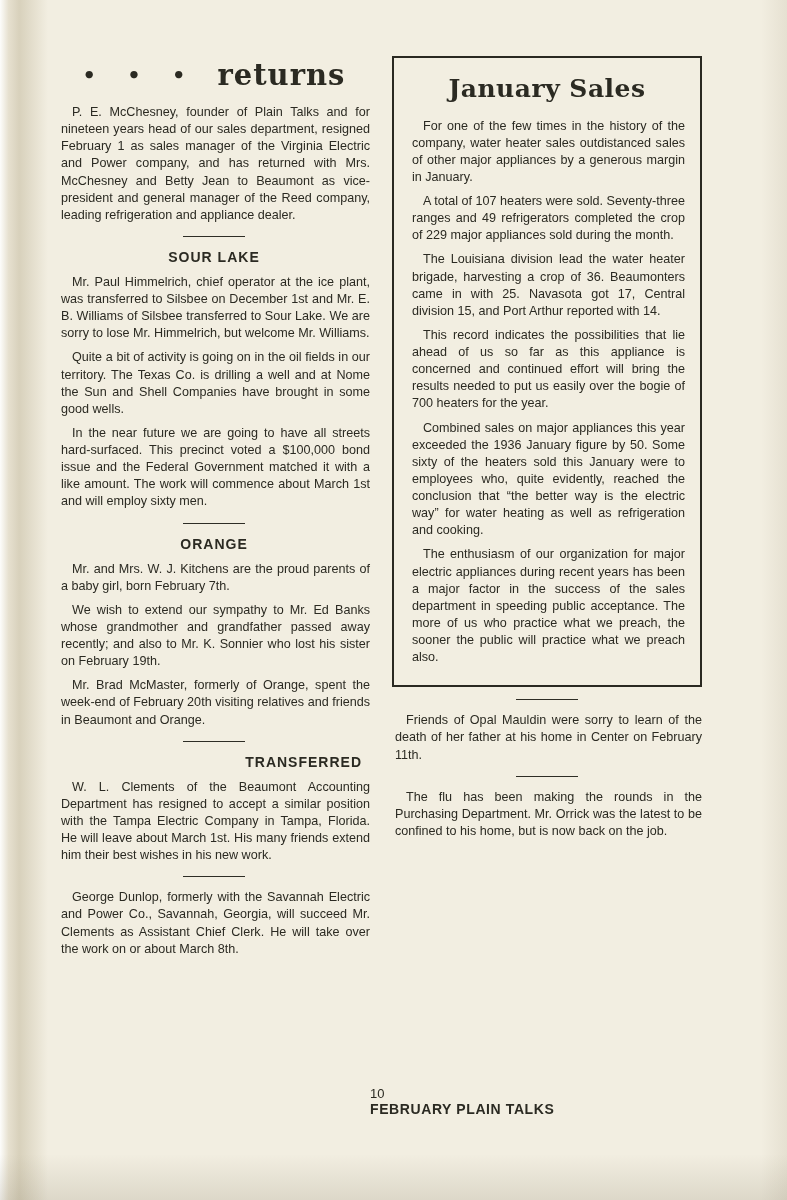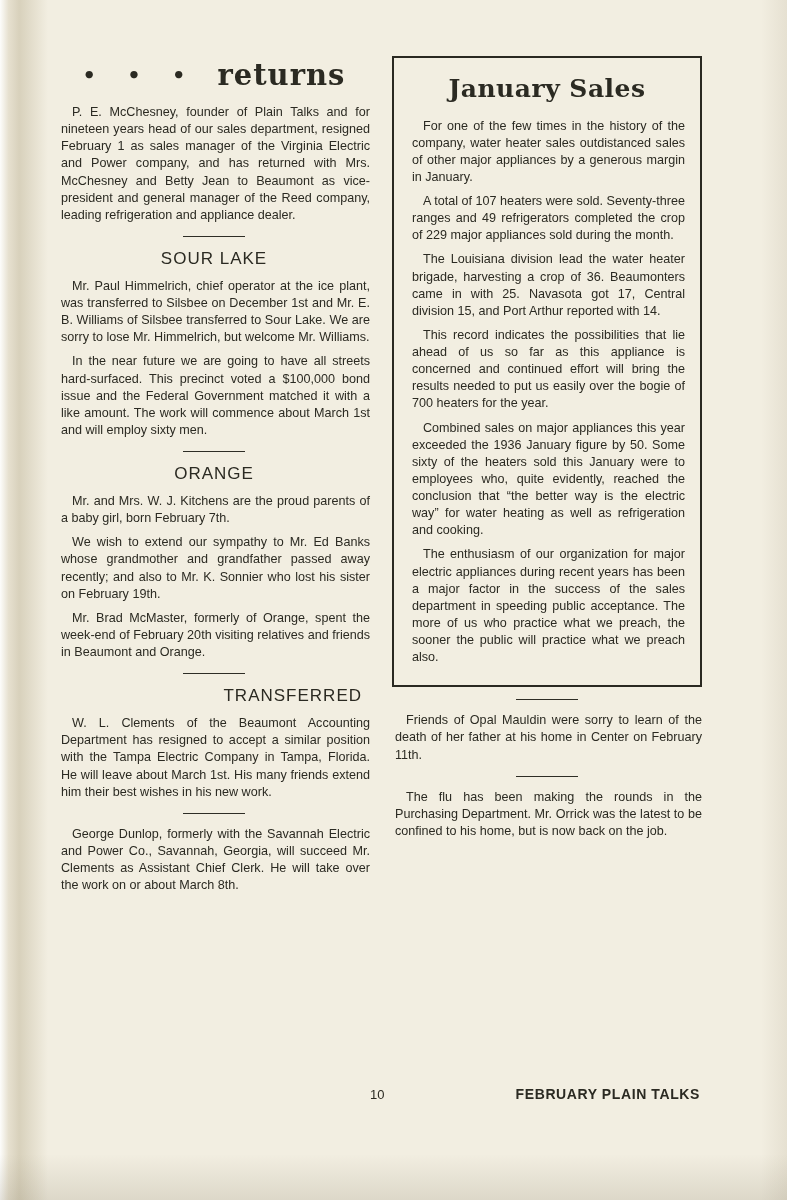--- a/index.html
+++ b/index.html
@@ -67,22 +67,22 @@
 
   .hr {
     width: 62px;
     height: 0;
     border-top: 1.6px solid #2e2d25;
     margin: 12px auto 12px auto;
   }
 
   .section-head {
     margin: 2px 0 9px 0;
-    font-size: 17px;
-    font-weight: normal;
+    font-size: 14px;
+    font-weight: bold;
     letter-spacing: 1px;
     text-align: center;
   }
   .section-head.align-right { text-align: right; padding-right: 8px; }
 
   .sales-box {
     border: 2px solid #2a2921;
     padding: 14px 15px 12px 15px;
   }
   .sales-title {
@@ -98,20 +98,21 @@
   .note { margin-top: 2px; }
 
   .footer {
     position: absolute;
     top: 1086px;
     left: 58px;
     right: 87px;
     display: flex;
     justify-content: space-between;
     align-items: baseline;
+    flex-direction: column;
   }
   .footer .pageno { margin-left: 312px; font-size: 13px; }
   .footer .pub    { font-weight: bold; font-size: 14px; letter-spacing: 0.6px; }
 </style>
 </head>
 <body>
 
 <div class="page">
   <div class="edge-left"></div>
   <div class="edge-right"></div>
@@ -124,20 +125,21 @@
       <div class="returns-head">
         <span class="returns-dots">•  •  •</span>
         <span class="returns-title">returns</span>
       </div>
       <p>P. E. McChesney, founder of Plain Talks and for nineteen years head of our sales department, resigned February 1 as sales manager of the Virginia Electric and Power company, and has returned with Mrs. McChesney and Betty Jean to Beaumont as vice-president and general manager of the Reed company, leading refrigeration and appliance dealer.</p>
 
       <div class="hr"></div>
 
       <h3 class="section-head">SOUR LAKE</h3>
       <p>Mr. Paul Himmelrich, chief operator at the ice plant, was transferred to Silsbee on December 1st and Mr. E. B. Williams of Silsbee transferred to Sour Lake. We are sorry to lose Mr. Himmelrich, but welcome Mr. Williams.</p>
+      <p>Quite a bit of activity is going on in the oil fields in our territory. The Texas Co. is drilling a well and at Nome the Sun and Shell Companies have brought in some good wells.</p>
       <p>In the near future we are going to have all streets hard-surfaced. This precinct voted a $100,000 bond issue and the Federal Government matched it with a like amount. The work will commence about March 1st and will employ sixty men.</p>
 
       <div class="hr"></div>
 
       <h3 class="section-head">ORANGE</h3>
       <p>Mr. and Mrs. W. J. Kitchens are the proud parents of a baby girl, born February 7th.</p>
       <p>We wish to extend our sympathy to Mr. Ed Banks whose grandmother and grandfather passed away recently; and also to Mr. K. Sonnier who lost his sister on February 19th.</p>
       <p>Mr. Brad McMaster, formerly of Orange, spent the week-end of February 20th visiting relatives and friends in Beaumont and Orange.</p>
 
       <div class="hr"></div>

